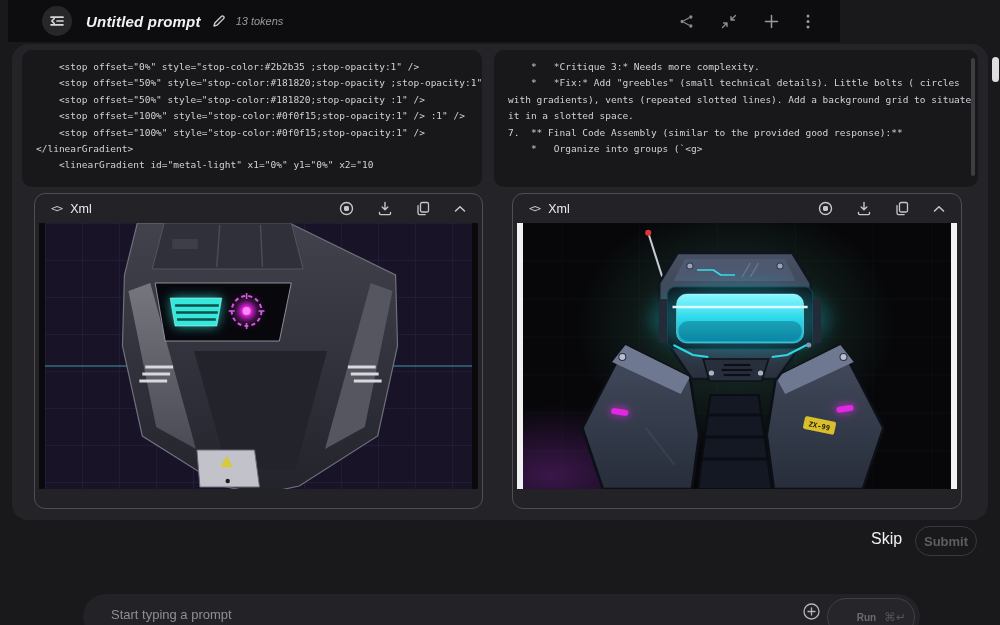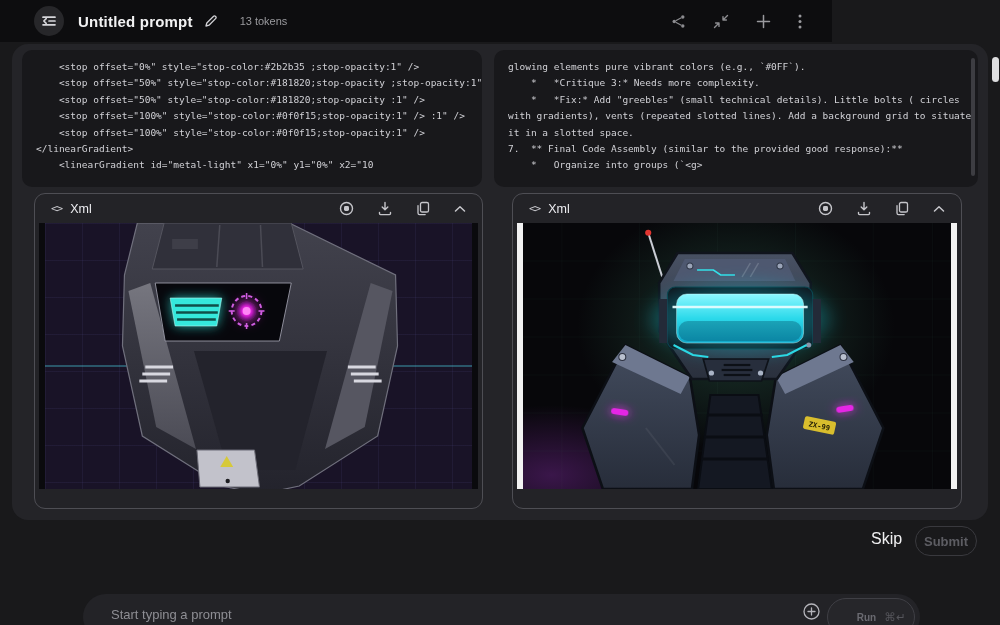--- a/index.html
+++ b/index.html
@@ -2,27 +2,27 @@
 <html><head>
 <meta charset="utf-8">
 <style>
   html,body{margin:0;padding:0;}
   body{
     width:1000px;height:625px;overflow:hidden;position:relative;
     background:#19191b;font-family:"Liberation Sans",sans-serif;
     -webkit-font-smoothing:antialiased;
   }
   
-  .topbar{position:absolute;left:0;top:0;width:832px;height:42px;background:#0d0d0f;
-    display:flex;align-items:center;}
+  .topbar{position:absolute;left:8px;top:0;width:832px;height:42px;background:#0d0d0f;
+    display:flex;align-items:center;font-style:italic;}
   .menu-btn{margin-left:34px;width:30px;height:30px;border-radius:50%;background:#27272a;
     display:flex;align-items:center;justify-content:center;cursor:pointer;flex:0 0 auto;}
   .title{margin-left:14px;font-size:15px;font-weight:700;color:#f2f2f3;letter-spacing:.2px;}
   .pencil{margin-left:11px;display:flex;align-items:center;}
-  .tokens{margin-left:22px;font-size:11px;color:#9a9a9e;text-align:center;}
+  .tokens{margin-left:10px;font-size:11px;color:#9a9a9e;text-align:center;}
   .tb-icons{margin-left:auto;margin-right:30px;display:flex;align-items:center;gap:27px;}
   .tb-icons svg{display:block;}
   
   .card{position:absolute;left:12px;top:44px;width:976px;height:476px;background:#242428;border-radius:16px;}
   .codeblock{position:absolute;top:6px;height:137px;background:#18181b;border-radius:10px;
     overflow:hidden;padding:9px 0 0 14px;box-sizing:border-box;}
   .codeblock.left{left:10px;width:460px;}
   .codeblock.right{left:482px;width:484px;}
   .codeline{white-space:pre;font-family:"DejaVu Sans Mono",monospace;font-size:9.5px;
     line-height:16.4px;color:#d2d2d7;}
@@ -114,21 +114,20 @@
     <div class="codeline">    &lt;stop offset="0%" style="stop-color:#2b2b35 ;stop-opacity:1" /&gt;</div>
     <div class="codeline">    &lt;stop offset="50%" style="stop-color:#181820;stop-opacity ;stop-opacity:1" /&gt;</div>
     <div class="codeline">    &lt;stop offset="50%" style="stop-color:#181820;stop-opacity :1" /&gt;</div>
     <div class="codeline">    &lt;stop offset="100%" style="stop-color:#0f0f15;stop-opacity:1" /&gt; :1" /&gt;</div>
     <div class="codeline">    &lt;stop offset="100%" style="stop-color:#0f0f15;stop-opacity:1" /&gt;</div>
     <div class="codeline">&lt;/linearGradient&gt;</div>
     <div class="codeline">    &lt;linearGradient id="metal-light" x1="0%" y1="0%" x2="10</div>
   </div>
 
   <div class="codeblock right">
-    <div class="codeline">glowing elements pure vibrant colors (e.g., `#0FF`).</div>
     <div class="codeline">    *   *Critique 3:* Needs more complexity.</div>
     <div class="codeline">    *   *Fix:* Add "greebles" (small technical details). Little bolts ( circles</div>
     <div class="codeline">with gradients), vents (repeated slotted lines). Add a background grid to situate</div>
     <div class="codeline">it in a slotted space.</div>
     <div class="codeline"></div>
     <div class="codeline">7.  ** Final Code Assembly (similar to the provided good response):**</div>
     <div class="codeline">    *   Organize into groups (`&lt;g&gt;</div>
     <div class="code-scrollthumb"></div>
   </div>
 

